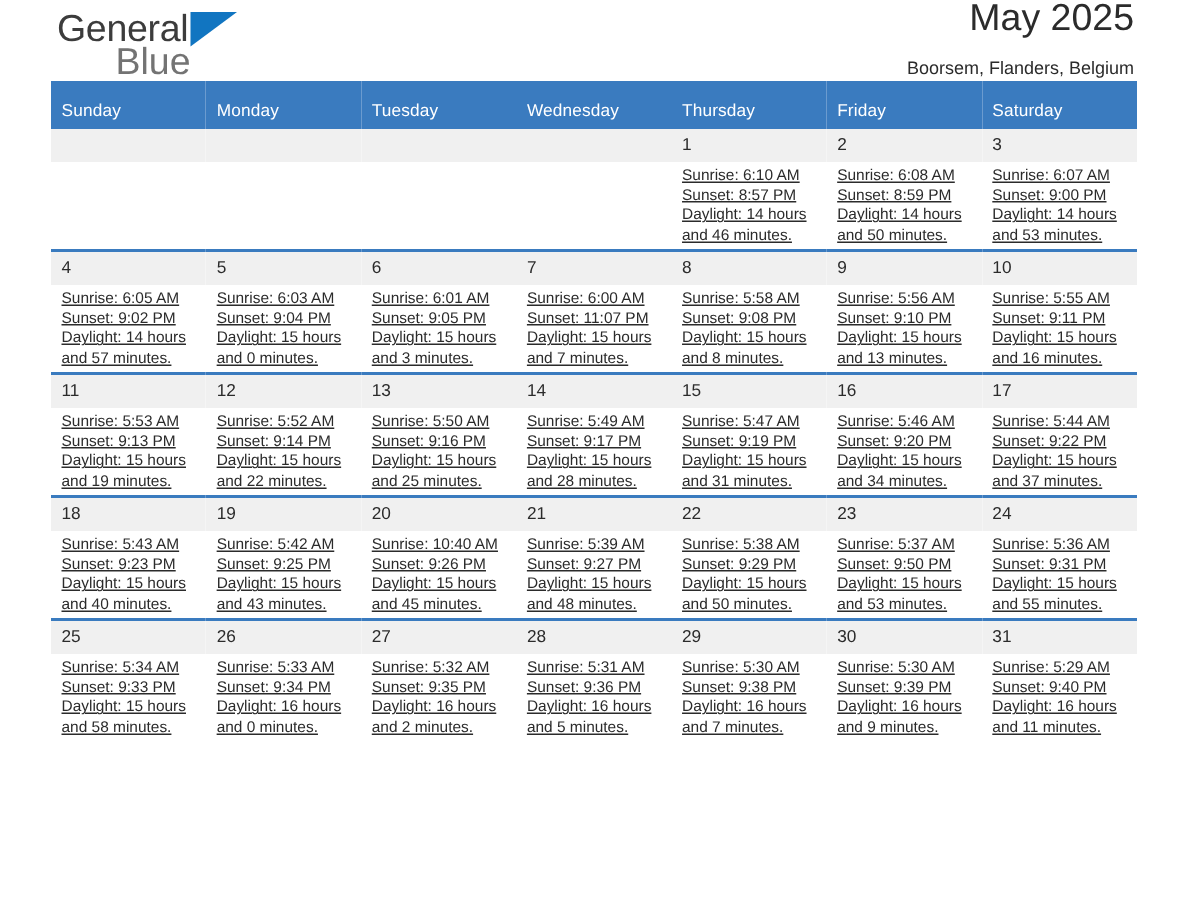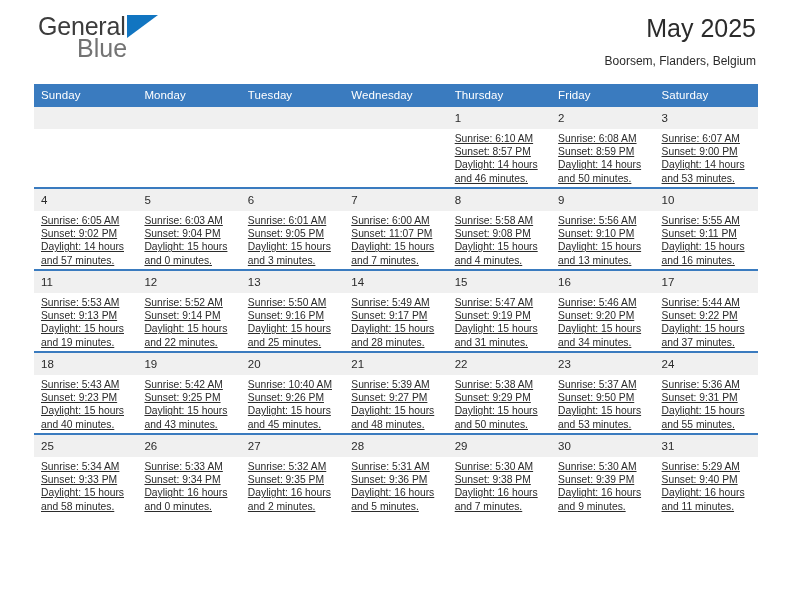--- a/index.html
+++ b/index.html
@@ -19,24 +19,24 @@
     position: relative;
     width: 792px;
     height: 612px;
     box-sizing: border-box;
     padding: 0 34px;
   }
 
   
   .header {
     display: flex;
-    align-items: flex-start;
+    align-items: flex-end;
     justify-content: space-between;
-    padding-top: 13px;
-    height: 84px;
+    padding-top: 36px;
+    height: 54px;
     box-sizing: border-box;
   }
 
   .logo {
     display: block;
     line-height: 1;
     padding-left: 4px;
     user-select: none;
   }
   .logo-row1 {
@@ -91,21 +91,21 @@
     border-collapse: collapse;
     table-layout: fixed;
   }
 
   .calendar thead th {
     background: #3a7bbf;
     color: #ffffff;
     font-size: 11.5px;
     font-weight: normal;
     text-align: left;
-    padding: 5px 0 6px 7px;
+    padding: 14px 0 6px 7px;
     height: 12px;
     letter-spacing: 0.1px;
   }
 
   .calendar tbody td {
     vertical-align: top;
     width: 103.4px;
     height: 80px;
     padding: 0;
     border-top: 2px solid #3a7bbf;
@@ -276,21 +276,21 @@
               <div class="daylight">Daylight: 15 hours</div>
               <div class="daylight">and 7 minutes.</div>
             </div>
           </td>
           <td>
             <span class="daynum">8</span>
             <div class="details">
               <div>Sunrise: 5:58 AM</div>
               <div>Sunset: 9:08 PM</div>
               <div class="daylight">Daylight: 15 hours</div>
-              <div class="daylight">and 4 minutes.</div>
+              <div class="daylight">and 8 minutes.</div>
             </div>
           </td>
           <td>
             <span class="daynum">9</span>
             <div class="details">
               <div>Sunrise: 5:56 AM</div>
               <div>Sunset: 9:10 PM</div>
               <div class="daylight">Daylight: 15 hours</div>
               <div class="daylight">and 13 minutes.</div>
             </div>

